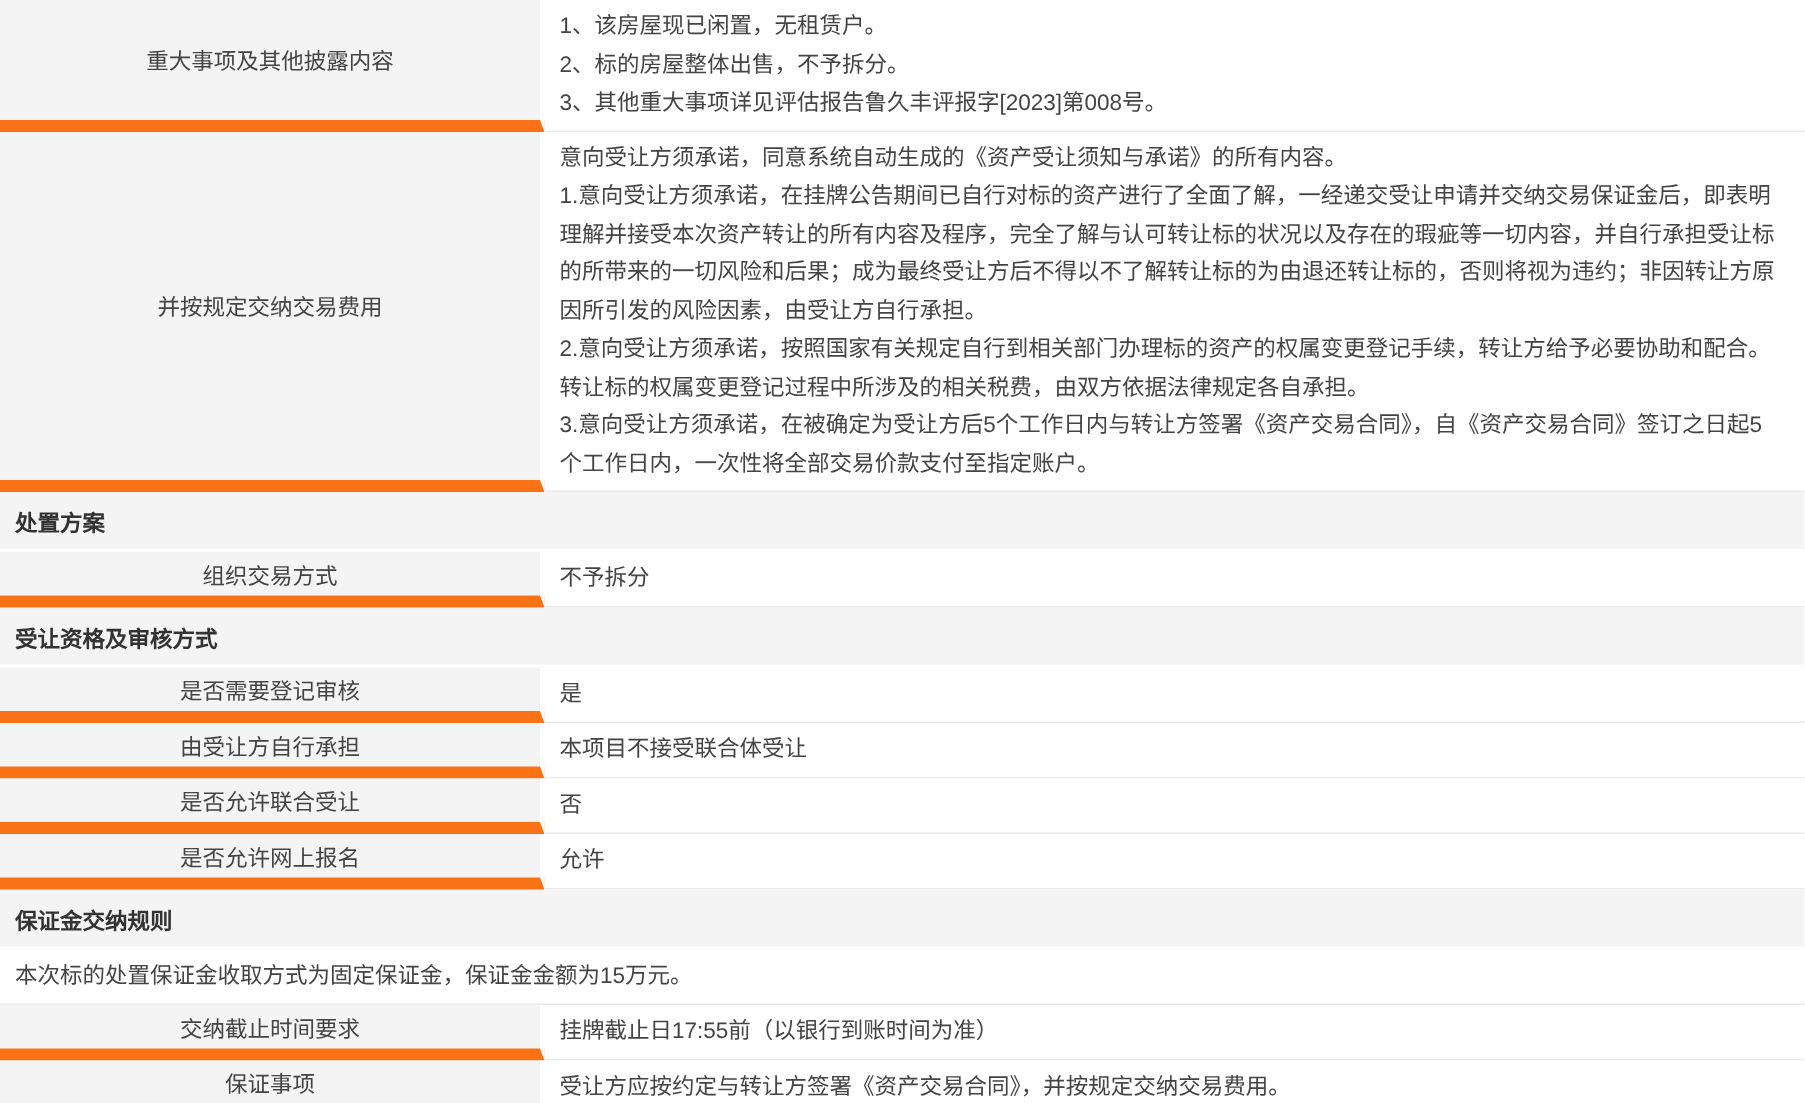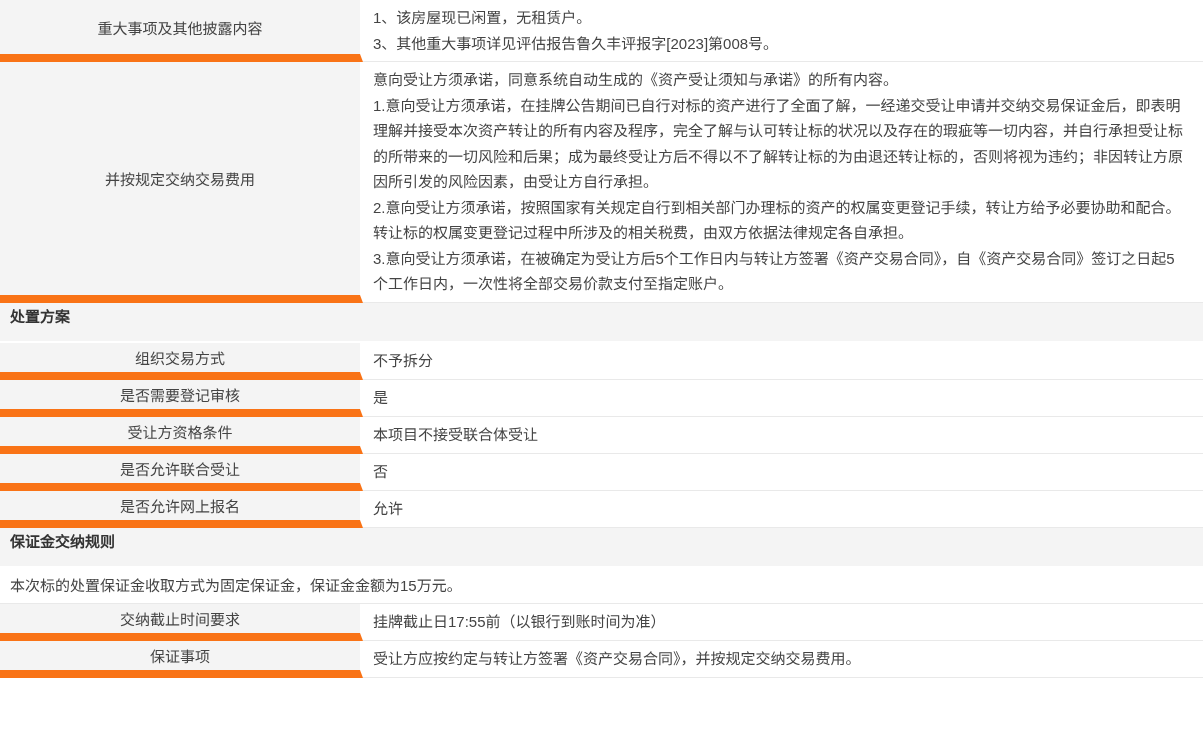--- a/index.html
+++ b/index.html
@@ -40,35 +40,37 @@
     line-height: 25.5px;
   }
 
   .value-line { line-height: 25.5px; }
 
   .section-row {
     min-height: 40px;
     background: var(--label-bg, #f4f4f4);
     border-bottom: 2px solid #fff;
     display: flex;
+    align-items: center;
     padding: 2px 10px;
   }
   .section-label {
     font-weight: bold;
     color: var(--header-text, #333);
   }
 </style>
 </head>
 <body>
 
 <div class="info-table">
     <div class="field-row">
       <div class="label-cell">重大事项及其他披露内容</div>
       <div class="value-cell">
         <div class="value-line">1、该房屋现已闲置，无租赁户。</div>
+        <div class="value-line">2、标的房屋整体出售，不予拆分。</div>
         <div class="value-line">3、其他重大事项详见评估报告鲁久丰评报字[2023]第008号。</div>
       </div>
     </div>
     <div class="field-row">
       <div class="label-cell">并按规定交纳交易费用</div>
       <div class="value-cell">
         <div class="value-line">意向受让方须承诺，同意系统自动生成的《资产受让须知与承诺》的所有内容。</div>
         <div class="value-line">1.意向受让方须承诺，在挂牌公告期间已自行对标的资产进行了全面了解，一经递交受让申请并交纳交易保证金后，即表明理解并接受本次资产转让的所有内容及程序，完全了解与认可转让标的状况以及存在的瑕疵等一切内容，并自行承担受让标的所带来的一切风险和后果；成为最终受让方后不得以不了解转让标的为由退还转让标的，否则将视为违约；非因转让方原因所引发的风险因素，由受让方自行承担。</div>
         <div class="value-line">2.意向受让方须承诺，按照国家有关规定自行到相关部门办理标的资产的权属变更登记手续，转让方给予必要协助和配合。转让标的权属变更登记过程中所涉及的相关税费，由双方依据法律规定各自承担。</div>
         <div class="value-line">3.意向受让方须承诺，在被确定为受让方后5个工作日内与转让方签署《资产交易合同》，自《资产交易合同》签订之日起5个工作日内，一次性将全部交易价款支付至指定账户。</div>
@@ -76,28 +78,31 @@
     </div>
     <div class="section-row">
       <span class="section-label">处置方案</span>
     </div>
     <div class="field-row">
       <div class="label-cell">组织交易方式</div>
       <div class="value-cell">
         <div class="value-line">不予拆分</div>
       </div>
     </div>
+    <div class="section-row">
+      <span class="section-label">受让资格及审核方式</span>
+    </div>
     <div class="field-row">
       <div class="label-cell">是否需要登记审核</div>
       <div class="value-cell">
         <div class="value-line">是</div>
       </div>
     </div>
     <div class="field-row">
-      <div class="label-cell">受让方资格条件</div>
+      <div class="label-cell">由受让方自行承担</div>
       <div class="value-cell">
         <div class="value-line">本项目不接受联合体受让</div>
       </div>
     </div>
     <div class="field-row">
       <div class="label-cell">是否允许联合受让</div>
       <div class="value-cell">
         <div class="value-line">否</div>
       </div>
     </div>

